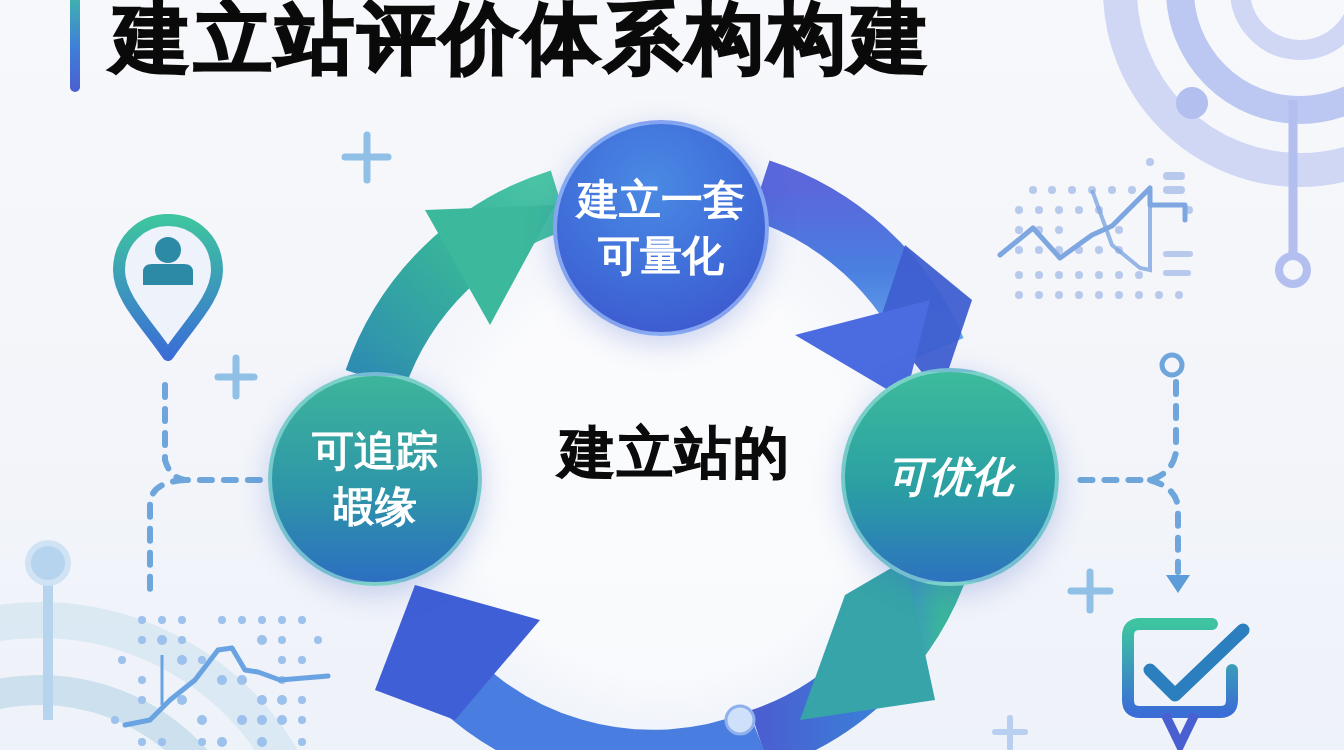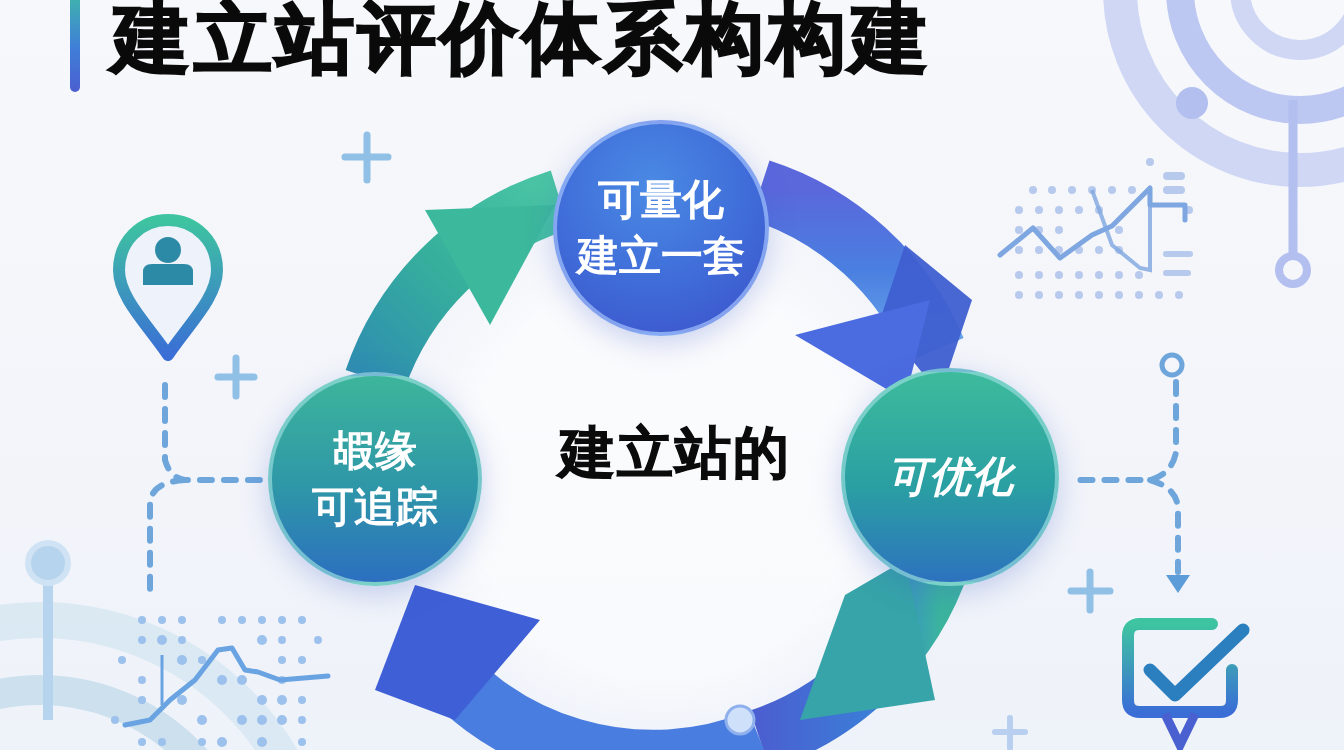--- a/index.html
+++ b/index.html
@@ -237,28 +237,28 @@
 
     <path d="M 375,380 A 285,285 0 0 1 560,200" fill="none" stroke="url(#gRingLeft)" stroke-width="62"></path>
     <polygon points="425,210 555,205 490,325" fill="#3cb89c"></polygon>
   </g>
 </svg>
 
 <div class="abs title-bar"></div>
 <div class="abs title">建立站评价体系构构建</div>
 
 <div class="abs node node-top">
+  <span>建立一套</span>
   <span>可量化</span>
-  <span>建立一套</span>
 </div>
 
 <div class="abs node node-right">
   <span>可优化</span>
 </div>
 
 <div class="abs node node-left">
+  <span>可追踪</span>
   <span>嘏缘</span>
-  <span>可追踪</span>
 </div>
 
 <div class="abs center-text">
   <div>建立站的</div>
 </div>
 
 </body></html>

